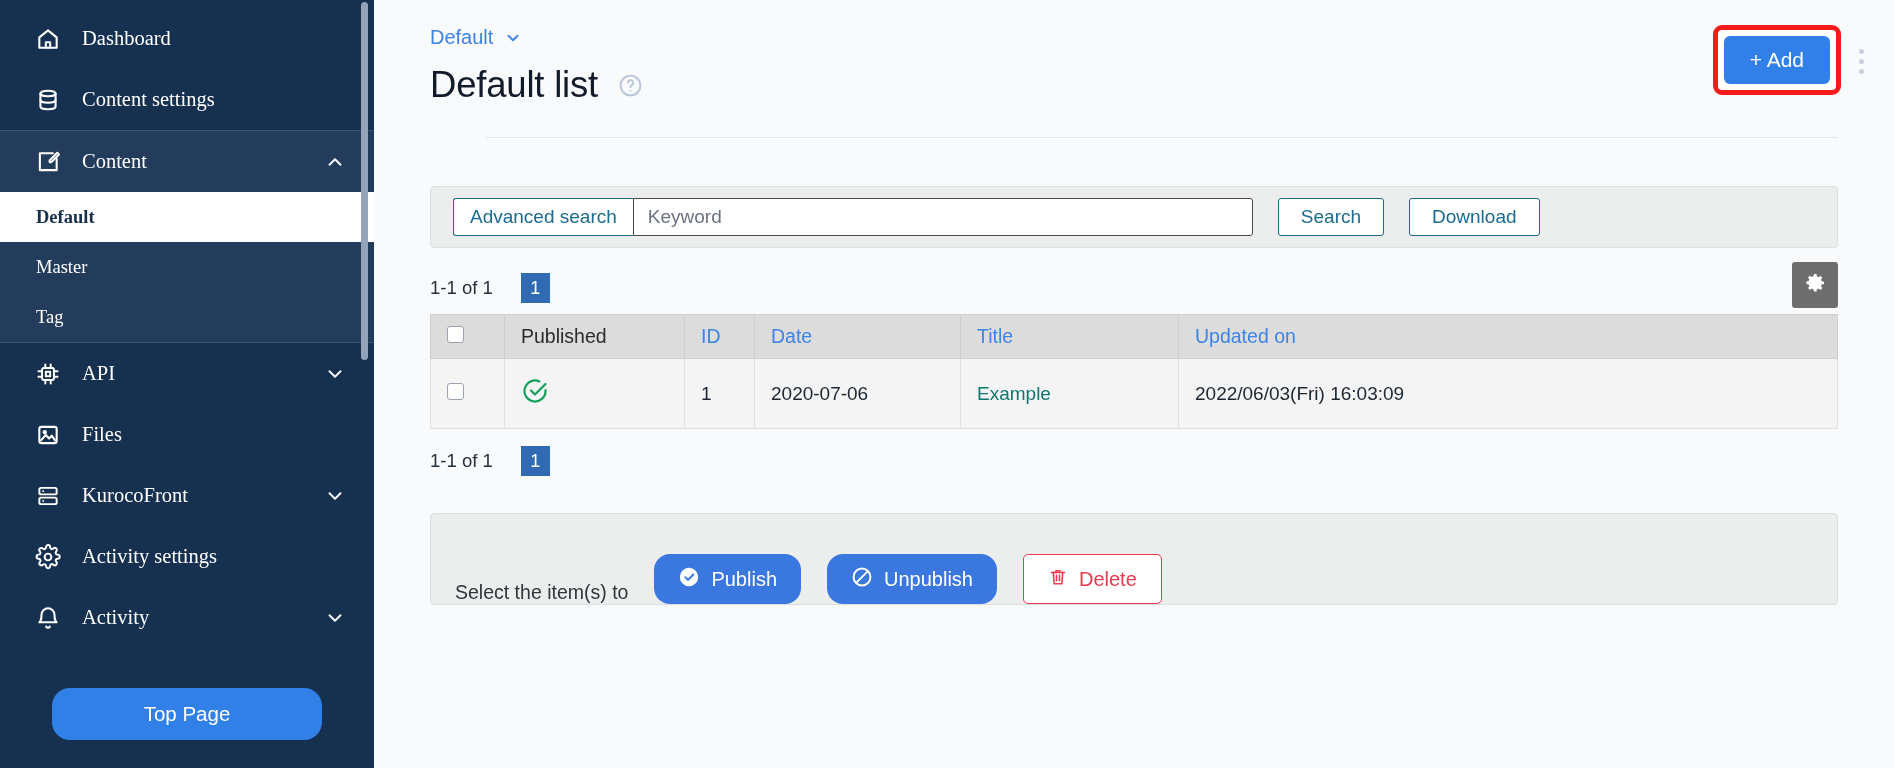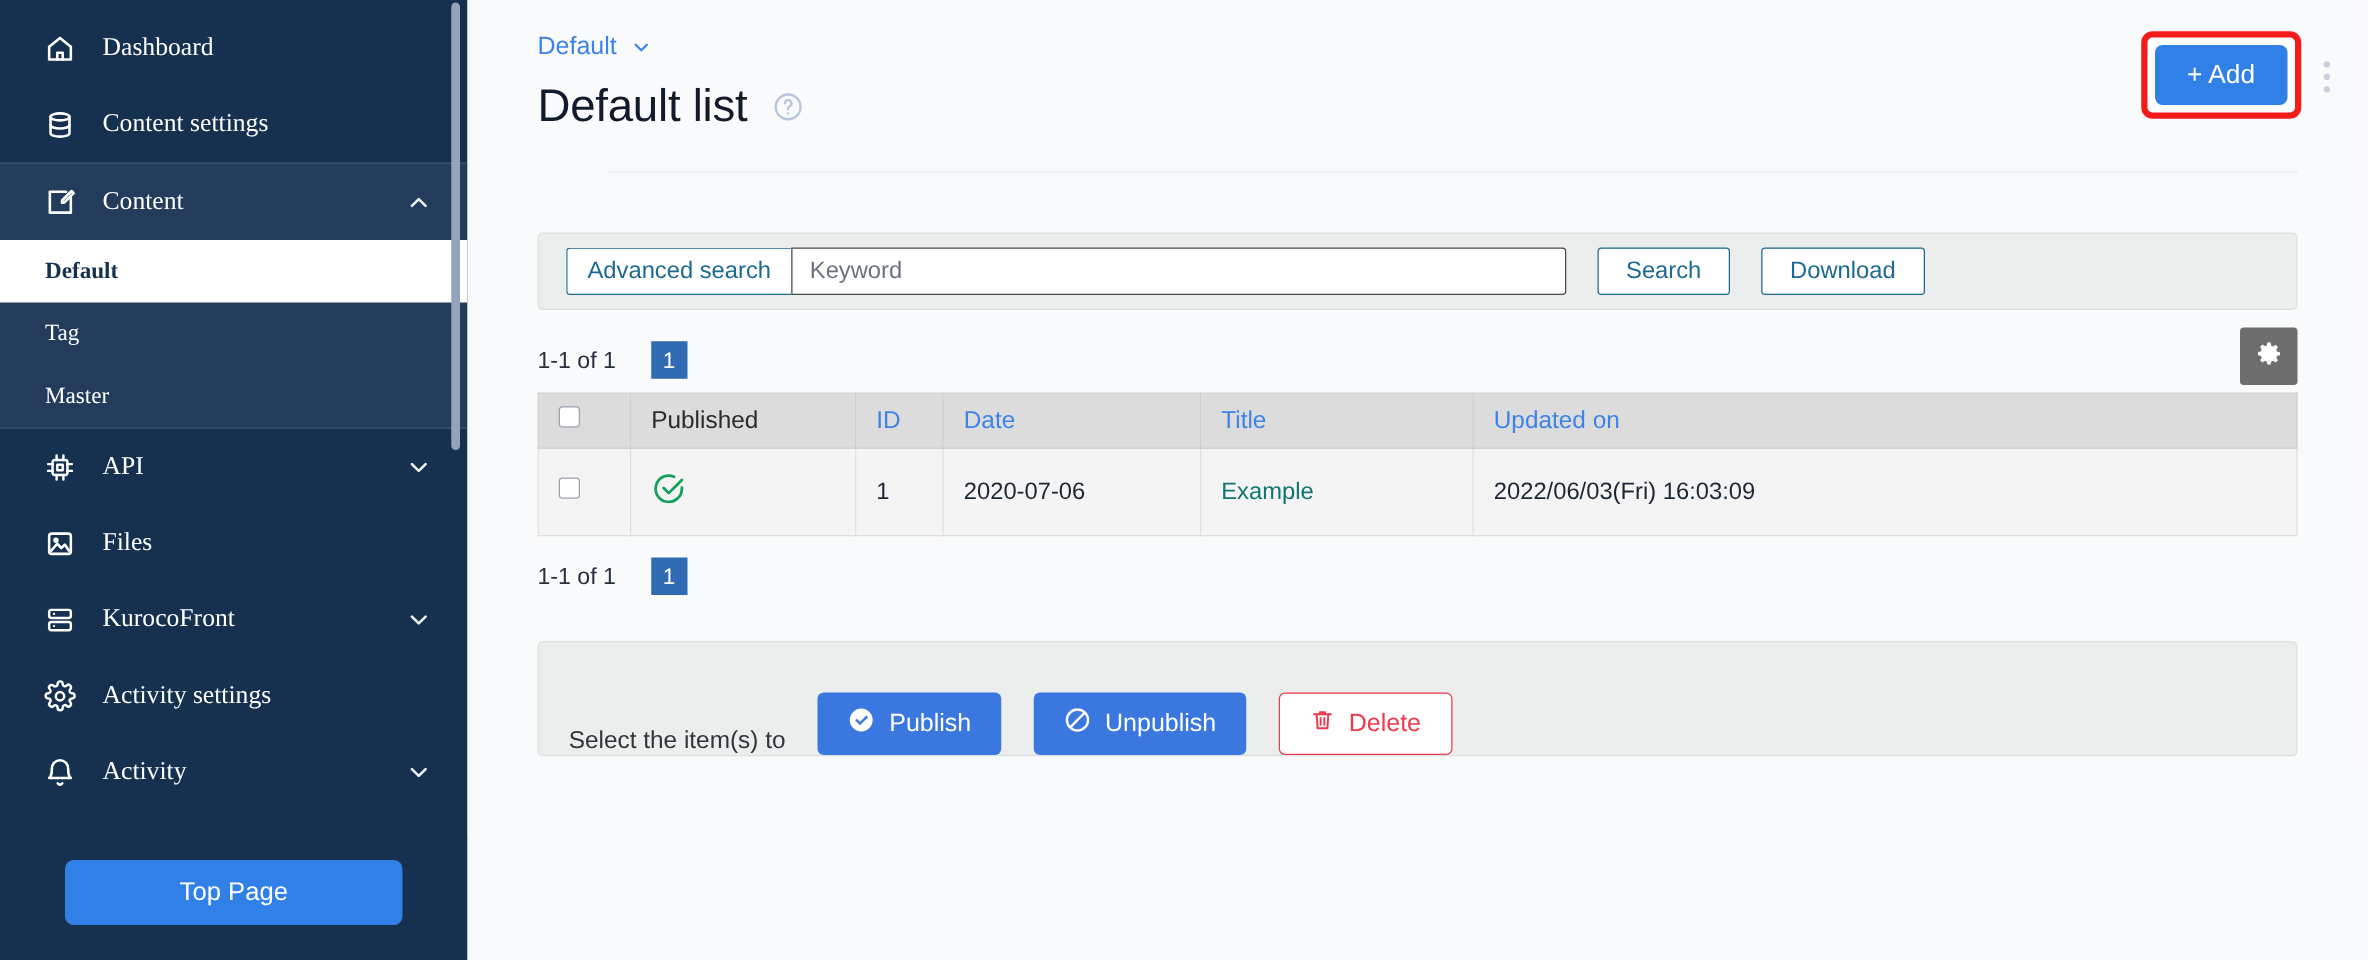--- a/index.html
+++ b/index.html
@@ -70,21 +70,21 @@
     left: 0; bottom: 0;
     width: 374px;
     padding: 20px 52px 28px 52px;
     background: #16314f;
   }
   .top-page-btn {
     display: flex; align-items: center; justify-content: center;
     height: 52px;
     background: #3080e8;
     color: #ffffff;
-    border-radius: 7px;
+    border-radius: 18px;
     font-size: 20.5px;
     cursor: pointer;
   }
 
   
   .main {
     flex: 1 1 auto;
     height: 768px;
     background: #f9fafb;
     position: relative;
@@ -266,21 +266,21 @@
   .bulk-btn {
     height: 50px;
     display: flex; align-items: center; gap: 11px;
     font-size: 20px;
     padding: 0 24px;
     border-radius: 5px;
     cursor: pointer;
     border: none;
     font-family: "Liberation Sans", sans-serif;
   }
-  .bulk-btn.primary { background: #3a78e0; color: #ffffff; }
+  .bulk-btn.primary { background: #3a78e0; color: #ffffff; border-radius: 16px; }
   .bulk-btn.danger {
     background: #ffffff; color: #eb3b4e;
     border: 1px solid #eb3b4e;
   }
 </style>
 </head>
 <body>
 
 <div class="app">
 
@@ -321,24 +321,24 @@
               <path d="m6 15 6-6 6 6"></path>
             </svg>
         </span>
       </div>
 
       <div class="subnav">
         <div class="subnav-item active">
           <span>Default</span>
         </div>
         <div class="subnav-item">
-          <span>Tag</span>
+          <span>Master</span>
         </div>
         <div class="subnav-item">
-          <span>Master</span>
+          <span>Tag</span>
         </div>
       </div>
 
       <div class="nav-item">
         <span class="ico">
           <svg viewBox="0 0 24 24" fill="none" stroke="#ffffff" stroke-width="1.8" stroke-linecap="round" stroke-linejoin="round">
             <rect x="6.5" y="6.5" width="11" height="11" rx="1.6"></rect>
               <rect x="10" y="10" width="4" height="4"></rect>
             <path d="M9.5 3.2v3.3M14.5 3.2v3.3M9.5 17.5v3.3M14.5 17.5v3.3M3.2 9.5h3.3M3.2 14.5h3.3M17.5 9.5h3.3M17.5 14.5h3.3"></path>
           </svg>

